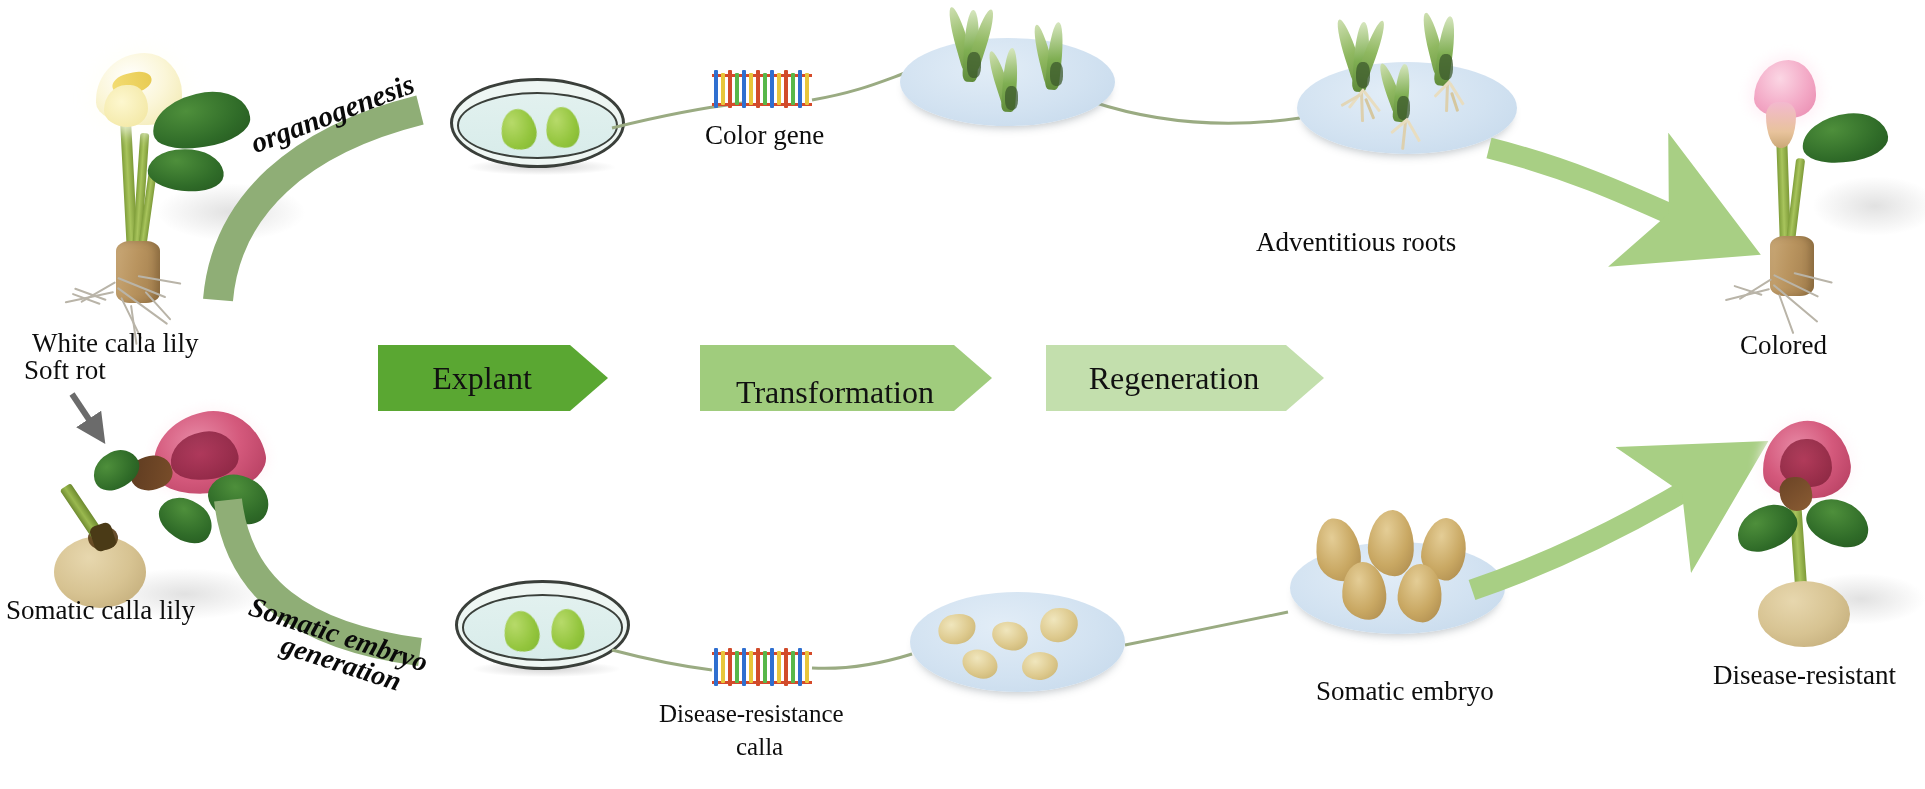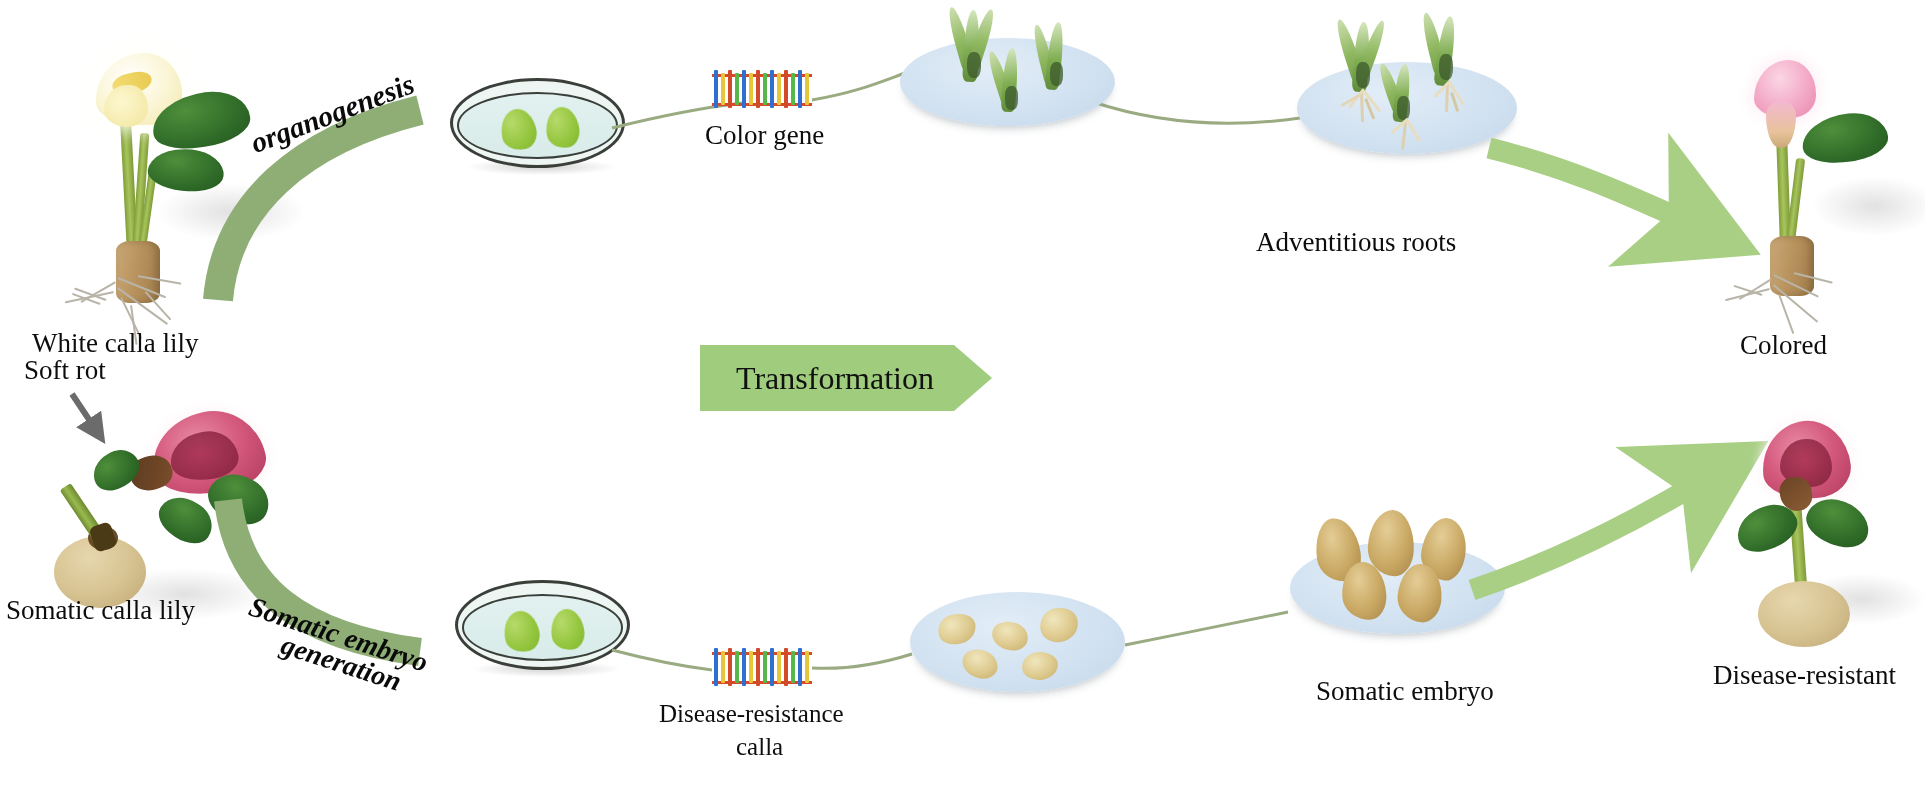--- a/index.html
+++ b/index.html
@@ -329,22 +329,28 @@
       <div class="root-hair" style="left:40px; top:18px; width:58px; height:2px; transform:rotate(40deg);"></div>
       <div class="root-hair" style="left:38px; top:14px; width:38px; height:2px; transform:rotate(148deg);"></div>
       <div class="root-hair" style="left:36px; top:24px; width:46px; height:2px; transform:rotate(166deg);"></div>
       <div class="root-hair" style="left:46px; top:28px; width:42px; height:2px; transform:rotate(70deg);"></div>
       <div class="root-hair" style="left:60px; top:6px;  width:40px; height:2px; transform:rotate(14deg);"></div>
       <div class="root-hair" style="left:28px; top:30px; width:30px; height:2px; transform:rotate(198deg);"></div>
     </div>
   </div>
   <div class="label label-lg" style="left:1740px; top:330px;">Colored</div>
 
-  <div class="chev" style="left:700px; top:345px; width:292px; height:66px; background:#a0cc7d;">
+  <div class="chev" style="left:378px; top:345px; width:230px; height:66px; background:#5aa732;">
+    <span>Explant</span>
+  </div>
+  <div class="chev" style="left:700px; top:345px; width:292px; height:66px; background:#a0cc7d;align-items:flex-end;">
     <span>Transformation</span>
+  </div>
+  <div class="chev" style="left:1046px; top:345px; width:278px; height:66px; background:#c3dfad;">
+    <span>Regeneration</span>
   </div>
 
   <div class="abs" style="left:30px; top:400px; width:290px; height:230px;">
     <div class="soft-shadow" style="left:70px; top:168px; width:170px; height:52px;"></div>
 
     <div class="tuber" style="left:24px; top:136px; width:92px; height:72px;"></div>
     <div class="abs" style="left:58px; top:126px; width:30px; height:24px;
                 background:radial-gradient(ellipse at 40% 40%, #6b4a1d, #4a3112);
                 border-radius:50%; opacity:.9;"></div>
 

